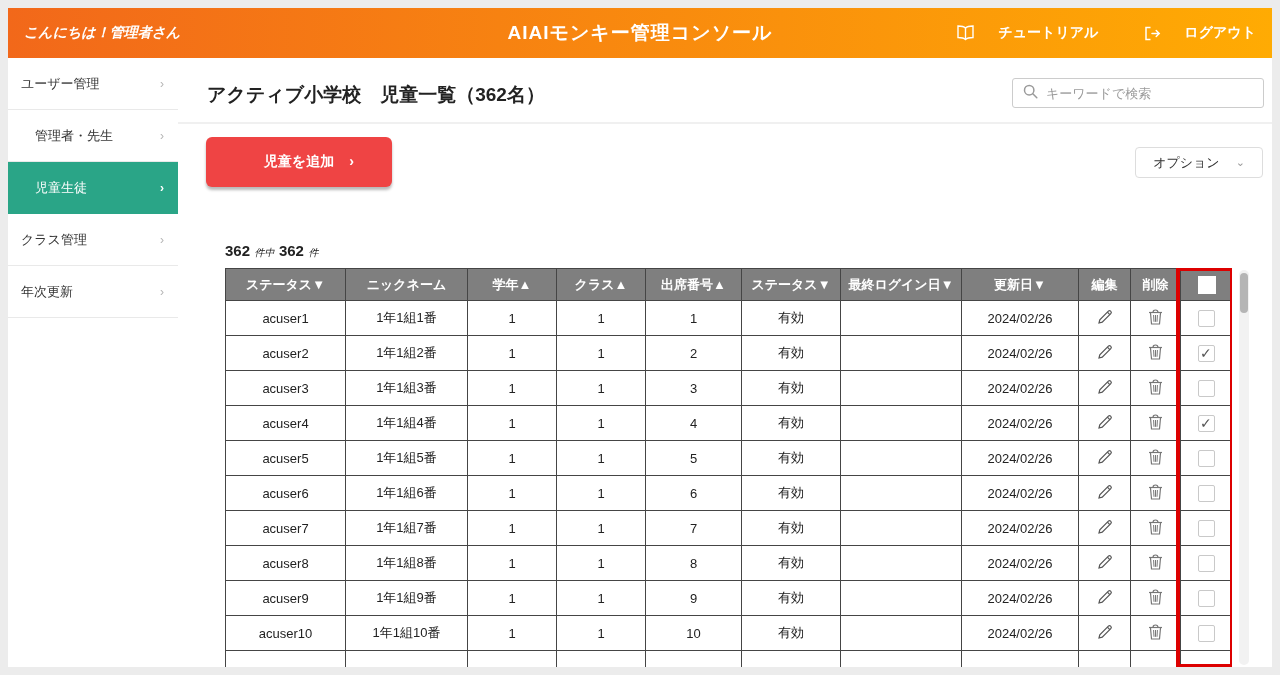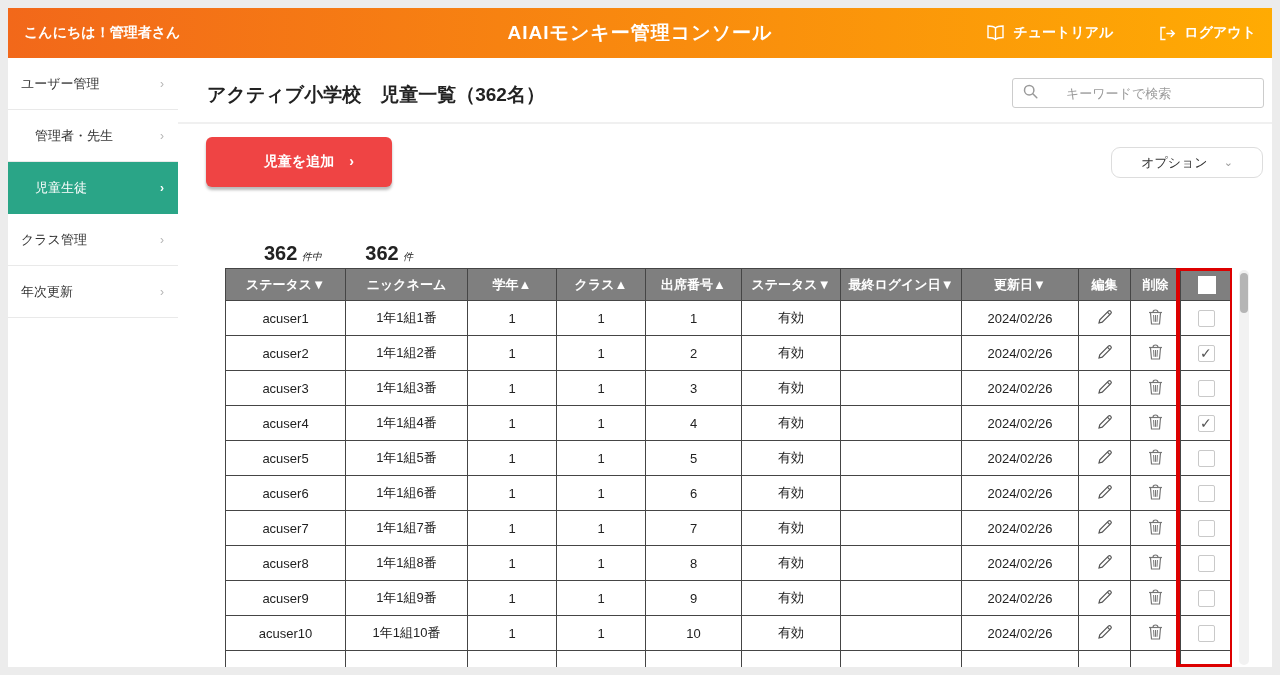--- a/index.html
+++ b/index.html
@@ -14,27 +14,27 @@
     position: absolute; left: 8px; top: 8px; width: 1264px; height: 659px;
     background: #fff;
   }
   
   .topbar {
     height: 50px; width: 100%;
     background: linear-gradient(90deg, #f2681a 0%, #ffab03 100%);
     display: flex; align-items: center;
     color: #fff; position: relative; padding: 0 16px;
   }
-  .greeting { font-size: 14px; font-weight: bold; }
+  .greeting { font-size: 14px; font-weight: bold; font-style: italic; }
   .app-title {
     position: absolute; left: 0; right: 0; text-align: center;
     font-size: 19px; font-weight: bold; letter-spacing: 1px; pointer-events: none;
   }
   .topbar-right { margin-left: auto; display: flex; gap: 46px; align-items: center; z-index: 2; }
-  .topbar-link { display: flex; align-items: center; gap: 8px; font-size: 14px; font-weight: bold; cursor: pointer; justify-content: center; }
+  .topbar-link { display: flex; align-items: center; gap: 23px; font-size: 14px; font-weight: bold; cursor: pointer; justify-content: center; }
   .topbar-link svg { display: block; }
   
   .content { display: flex; height: 609px; }
   .sidebar { width: 170px; background: #fff; flex-shrink: 0; }
   .side-item {
     height: 52px; display: flex; align-items: center; justify-content: space-between;
     padding: 0 14px 0 13px; font-size: 13px; color: #333;
     border-bottom: 1px solid #e9e9e9; cursor: pointer; background: #fff;
   }
   .side-item .chev { color: #b5b5b5; font-size: 12px; }
@@ -44,41 +44,41 @@
   .main { flex: 1; position: relative; background: #fff; }
   
   .page-title { position: absolute; top: 24px; left: 29px; font-size: 19px; font-weight: bold; color: #222; }
   .search-box {
     position: absolute; top: 20px; right: 8px; width: 252px; height: 30px;
     border: 1px solid #ccc; border-radius: 3px; background: #fff;
     display: flex; align-items: center; padding: 0 10px; gap: 8px;
   }
   .search-box input {
     border: none; outline: none; flex: 1; font-size: 13px; color: #333;
-    font-family: inherit; background: transparent; margin-left: 20px;
+    font-family: inherit; background: transparent;
   }
   .search-box input::placeholder { color: #9a9a9a; }
   .hdivider { position: absolute; top: 64px; left: 0; right: 0; border-top: 2px solid #f0f0f0; }
   .add-btn {
     position: absolute; top: 79px; left: 28px; width: 186px; height: 50px;
     background: #ef4444; border: none; border-radius: 6px; cursor: pointer;
     color: #fff; font-size: 14px; font-weight: bold; font-family: inherit;
     box-shadow: 0 3px 3px rgba(0,0,0,0.28);
   }
   .add-btn .btn-chev { position: absolute; right: 38px; top: 16px; font-size: 14px; font-weight: bold; }
   .options-dd {
-    position: absolute; top: 89px; right: 9px; width: 152px; height: 31px;
-    border: 1px solid #ddd; border-radius: 9px; background: #fff; cursor: pointer;
+    position: absolute; top: 89px; right: 9px; width: 128px; height: 31px;
+    border: 1px solid #ddd; border-radius: 4px; background: #fff; cursor: pointer;
     display: flex; align-items: center; justify-content: center; gap: 16px;
     font-size: 13px; color: #333;
   }
   .options-dd .chev { color: #999; font-size: 11px; }
   
   .count-line { position: absolute; top: 184px; left: 47px; color: #222; }
-  .count-line .num { font-size: 20px; font-weight: bold; margin-left: 39px; }
+  .count-line .num { font-size: 15px; font-weight: bold; }
   .count-line .unit { font-size: 10px; font-style: italic; }
   
   .table-wrap { position: absolute; top: 210px; left: 47px; width: 1007px; height: 399px; overflow: hidden; }
   table { border-collapse: collapse; table-layout: fixed; width: 1007px; }
   th, td { border: 1px solid #454545; text-align: center; overflow: hidden; white-space: nowrap; }
   th {
     background: #7f7f7f; color: #fff; font-size: 13px; font-weight: bold;
     height: 32px; cursor: pointer;
   }
   td { background: #fff; color: #222; font-size: 13px; height: 35px; }

